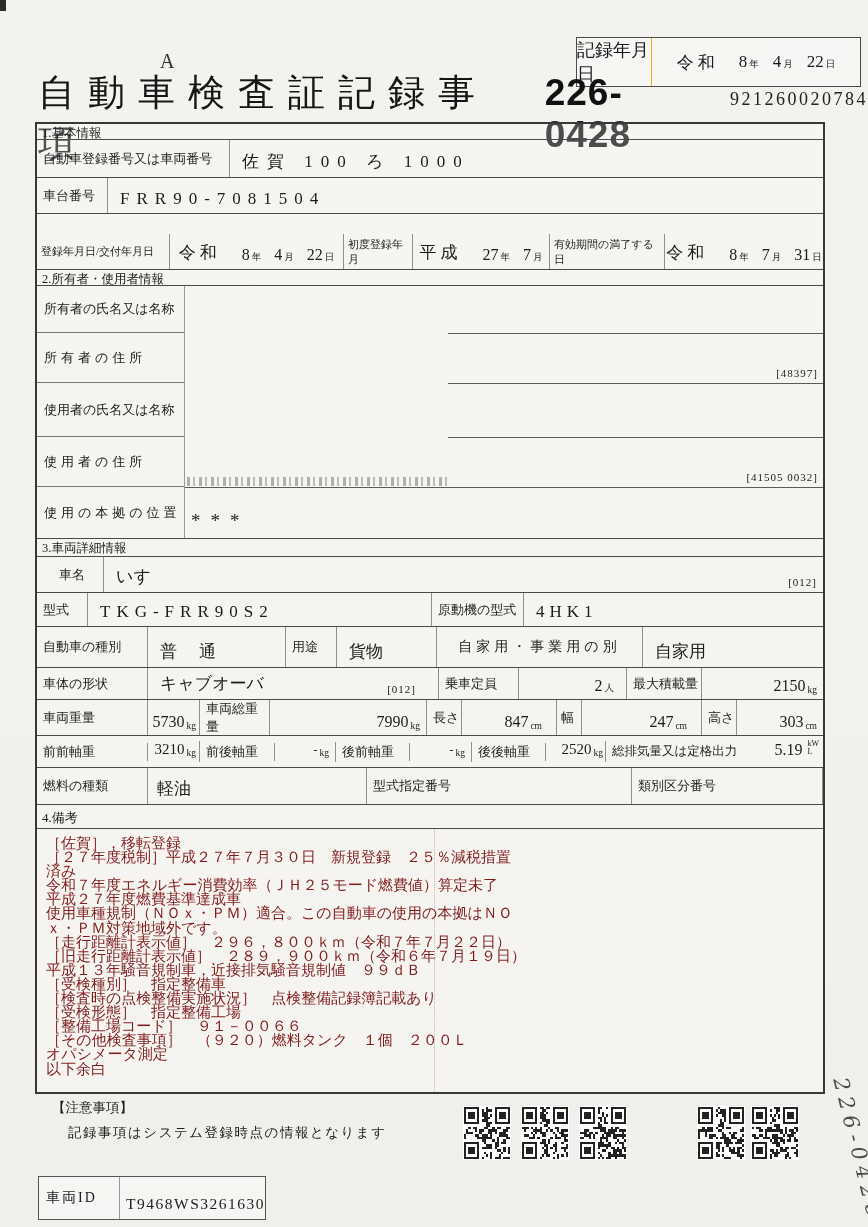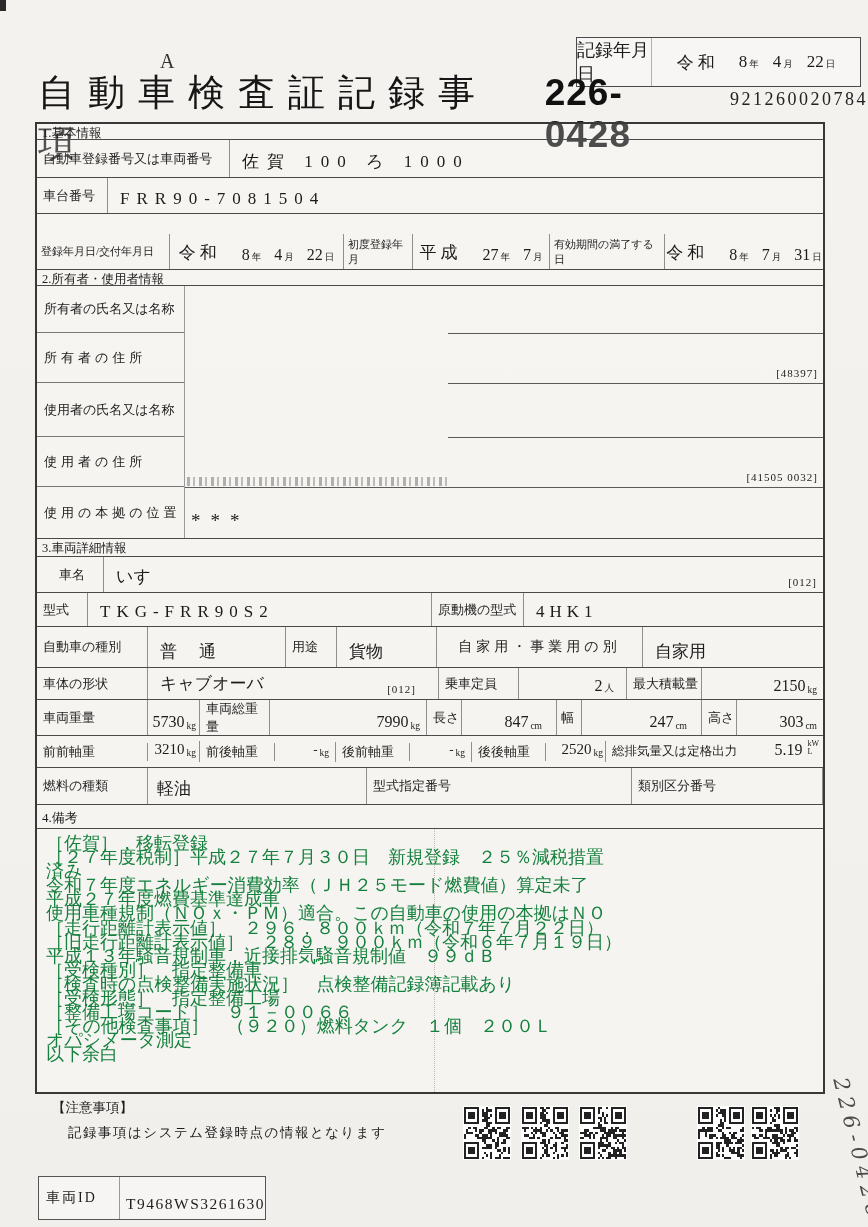--- a/index.html
+++ b/index.html
@@ -52,21 +52,21 @@
   .fullline{position:absolute;bottom:-1px;left:0;right:0;height:1px;background:#5a5a5a;}
   .rcode{position:absolute;right:5px;bottom:4px;}
   .ghost{position:absolute;left:2px;bottom:1px;width:262px;height:9px;opacity:.45;filter:blur(.6px);
     background:repeating-linear-gradient(90deg,#5c5c5c 0 3px,transparent 3px 6px,#787878 6px 8px,transparent 8px 12px);}
   .stars{position:absolute;left:6px;bottom:6px;font-size:19px;letter-spacing:10px;color:#222;}
   
   .stackunit{display:flex;flex-direction:column;font-size:8px;line-height:8px;margin:0 2px 3px 5px;color:#222;}
   
   .remarks{flex:1;position:relative;padding:7px 0 0 9px;box-sizing:border-box;}
   .remarks .dotline{position:absolute;left:397px;top:0;bottom:0;border-left:1px dotted #b0aca6;opacity:.8;}
-  .remarks-text{font-size:18px;line-height:14.1px;color:#15803d;position:relative;z-index:1;}
+  .remarks-text{font-size:15px;line-height:14.1px;color:#7f1d1d;position:relative;z-index:1;}
   
   .notice-title{position:absolute;left:52px;top:1099px;font-size:13.5px;}
   .notice-body{position:absolute;left:68px;top:1124px;font-size:13.5px;letter-spacing:1.5px;}
   .vidbox{position:absolute;left:38px;top:1133px;width:228px;height:44px;border:1px solid #555;
     display:flex;box-sizing:border-box;background:rgba(255,255,255,.4);margin-top:43px;}
   .vidbox .lab{width:76px;border-right:1px solid #999;display:flex;align-items:center;padding-left:7px;
     font-size:14px;letter-spacing:2px;}
   .vidbox .val{flex:1;display:flex;align-items:flex-end;padding:0 0 6px 6px;font-size:15.5px;letter-spacing:1.5px;}
   .qr{position:absolute;width:48px;height:54px;top:1106px;background:#fdfdfd;padding:1px;box-sizing:border-box;}
   .handnote{position:absolute;left:793px;top:1126px;width:124px;text-align:center;
@@ -281,20 +281,21 @@
   <div class="cap" style="height:24px;font-size:13px;padding-top:4px;">4.備考</div>
   <div class="remarks">
     <div class="dotline"></div>
     <div class="remarks-text">
         <div>［佐賀］，移転登録</div>
         <div>［２７年度税制］平成２７年７月３０日　新規登録　２５％減税措置</div>
         <div>済み</div>
         <div>令和７年度エネルギー消費効率（ＪＨ２５モード燃費値）算定未了</div>
         <div>平成２７年度燃費基準達成車</div>
         <div>使用車種規制（ＮＯｘ・ＰＭ）適合。この自動車の使用の本拠はＮＯ</div>
+        <div>ｘ・ＰＭ対策地域外です。</div>
         <div>［走行距離計表示値］　２９６，８００ｋｍ（令和７年７月２２日）</div>
         <div>［旧走行距離計表示値］　２８９，９００ｋｍ（令和６年７月１９日）</div>
         <div>平成１３年騒音規制車，近接排気騒音規制値　９９ｄＢ</div>
         <div>［受検種別］　指定整備車</div>
         <div>［検査時の点検整備実施状況］　点検整備記録簿記載あり</div>
         <div>［受検形態］　指定整備工場</div>
         <div>［整備工場コード］　９１－００６６</div>
         <div>［その他検査事項］　（９２０）燃料タンク　１個　２００Ｌ</div>
         <div>オパシメータ測定</div>
         <div>以下余白</div>

